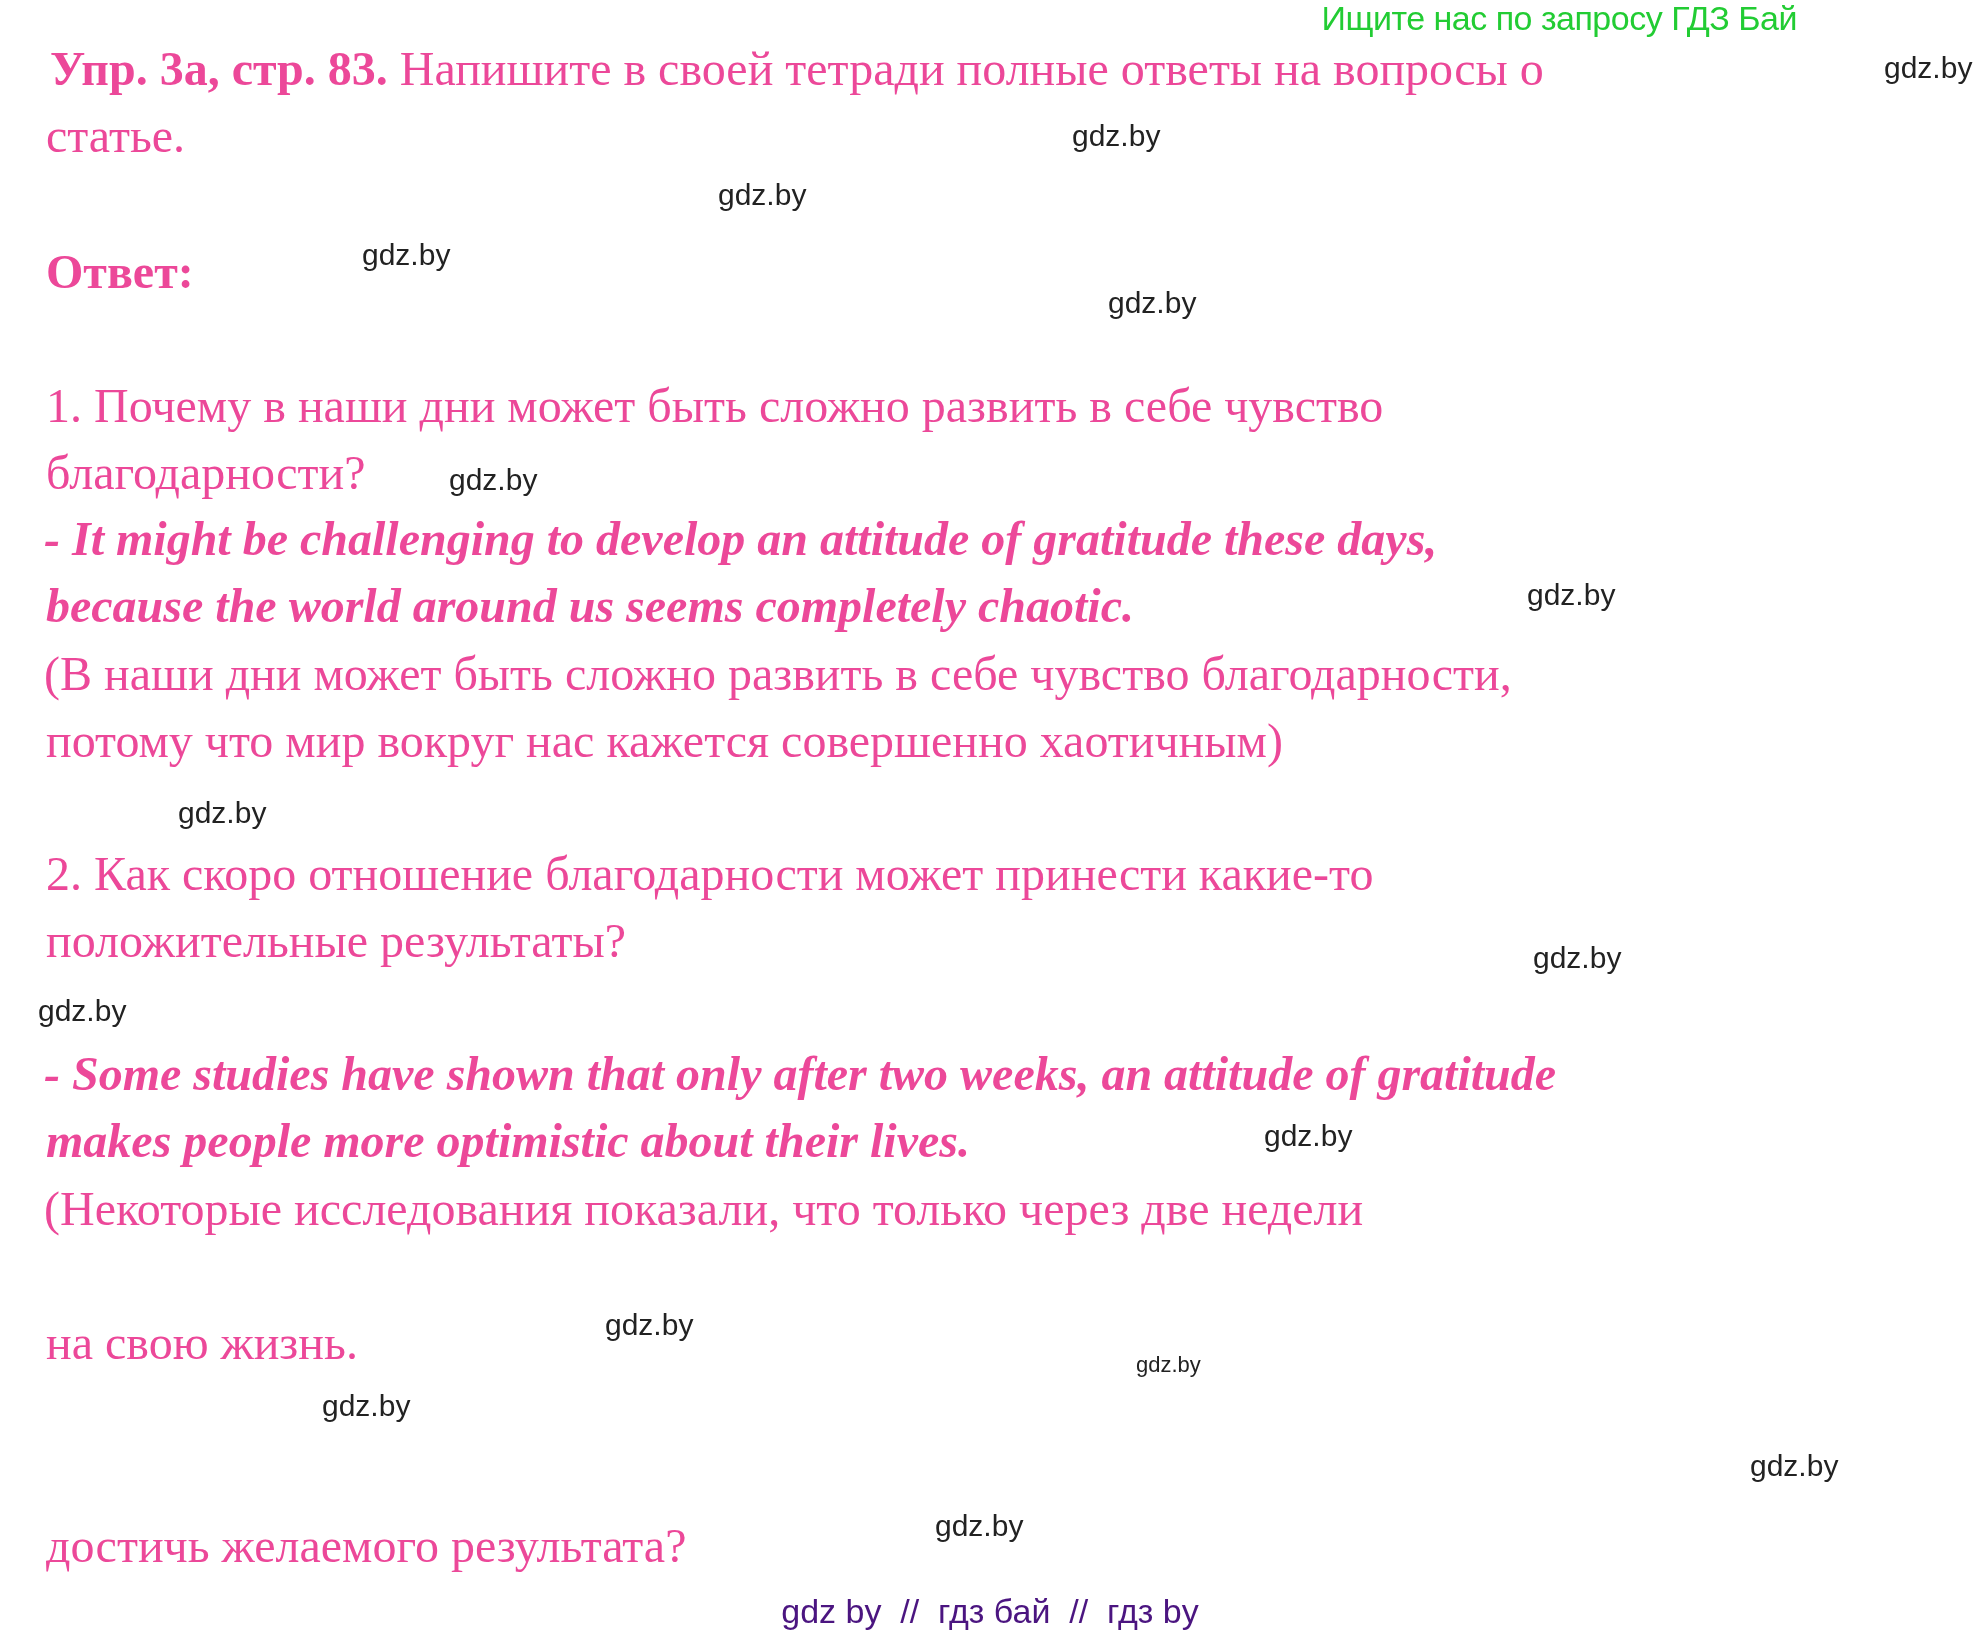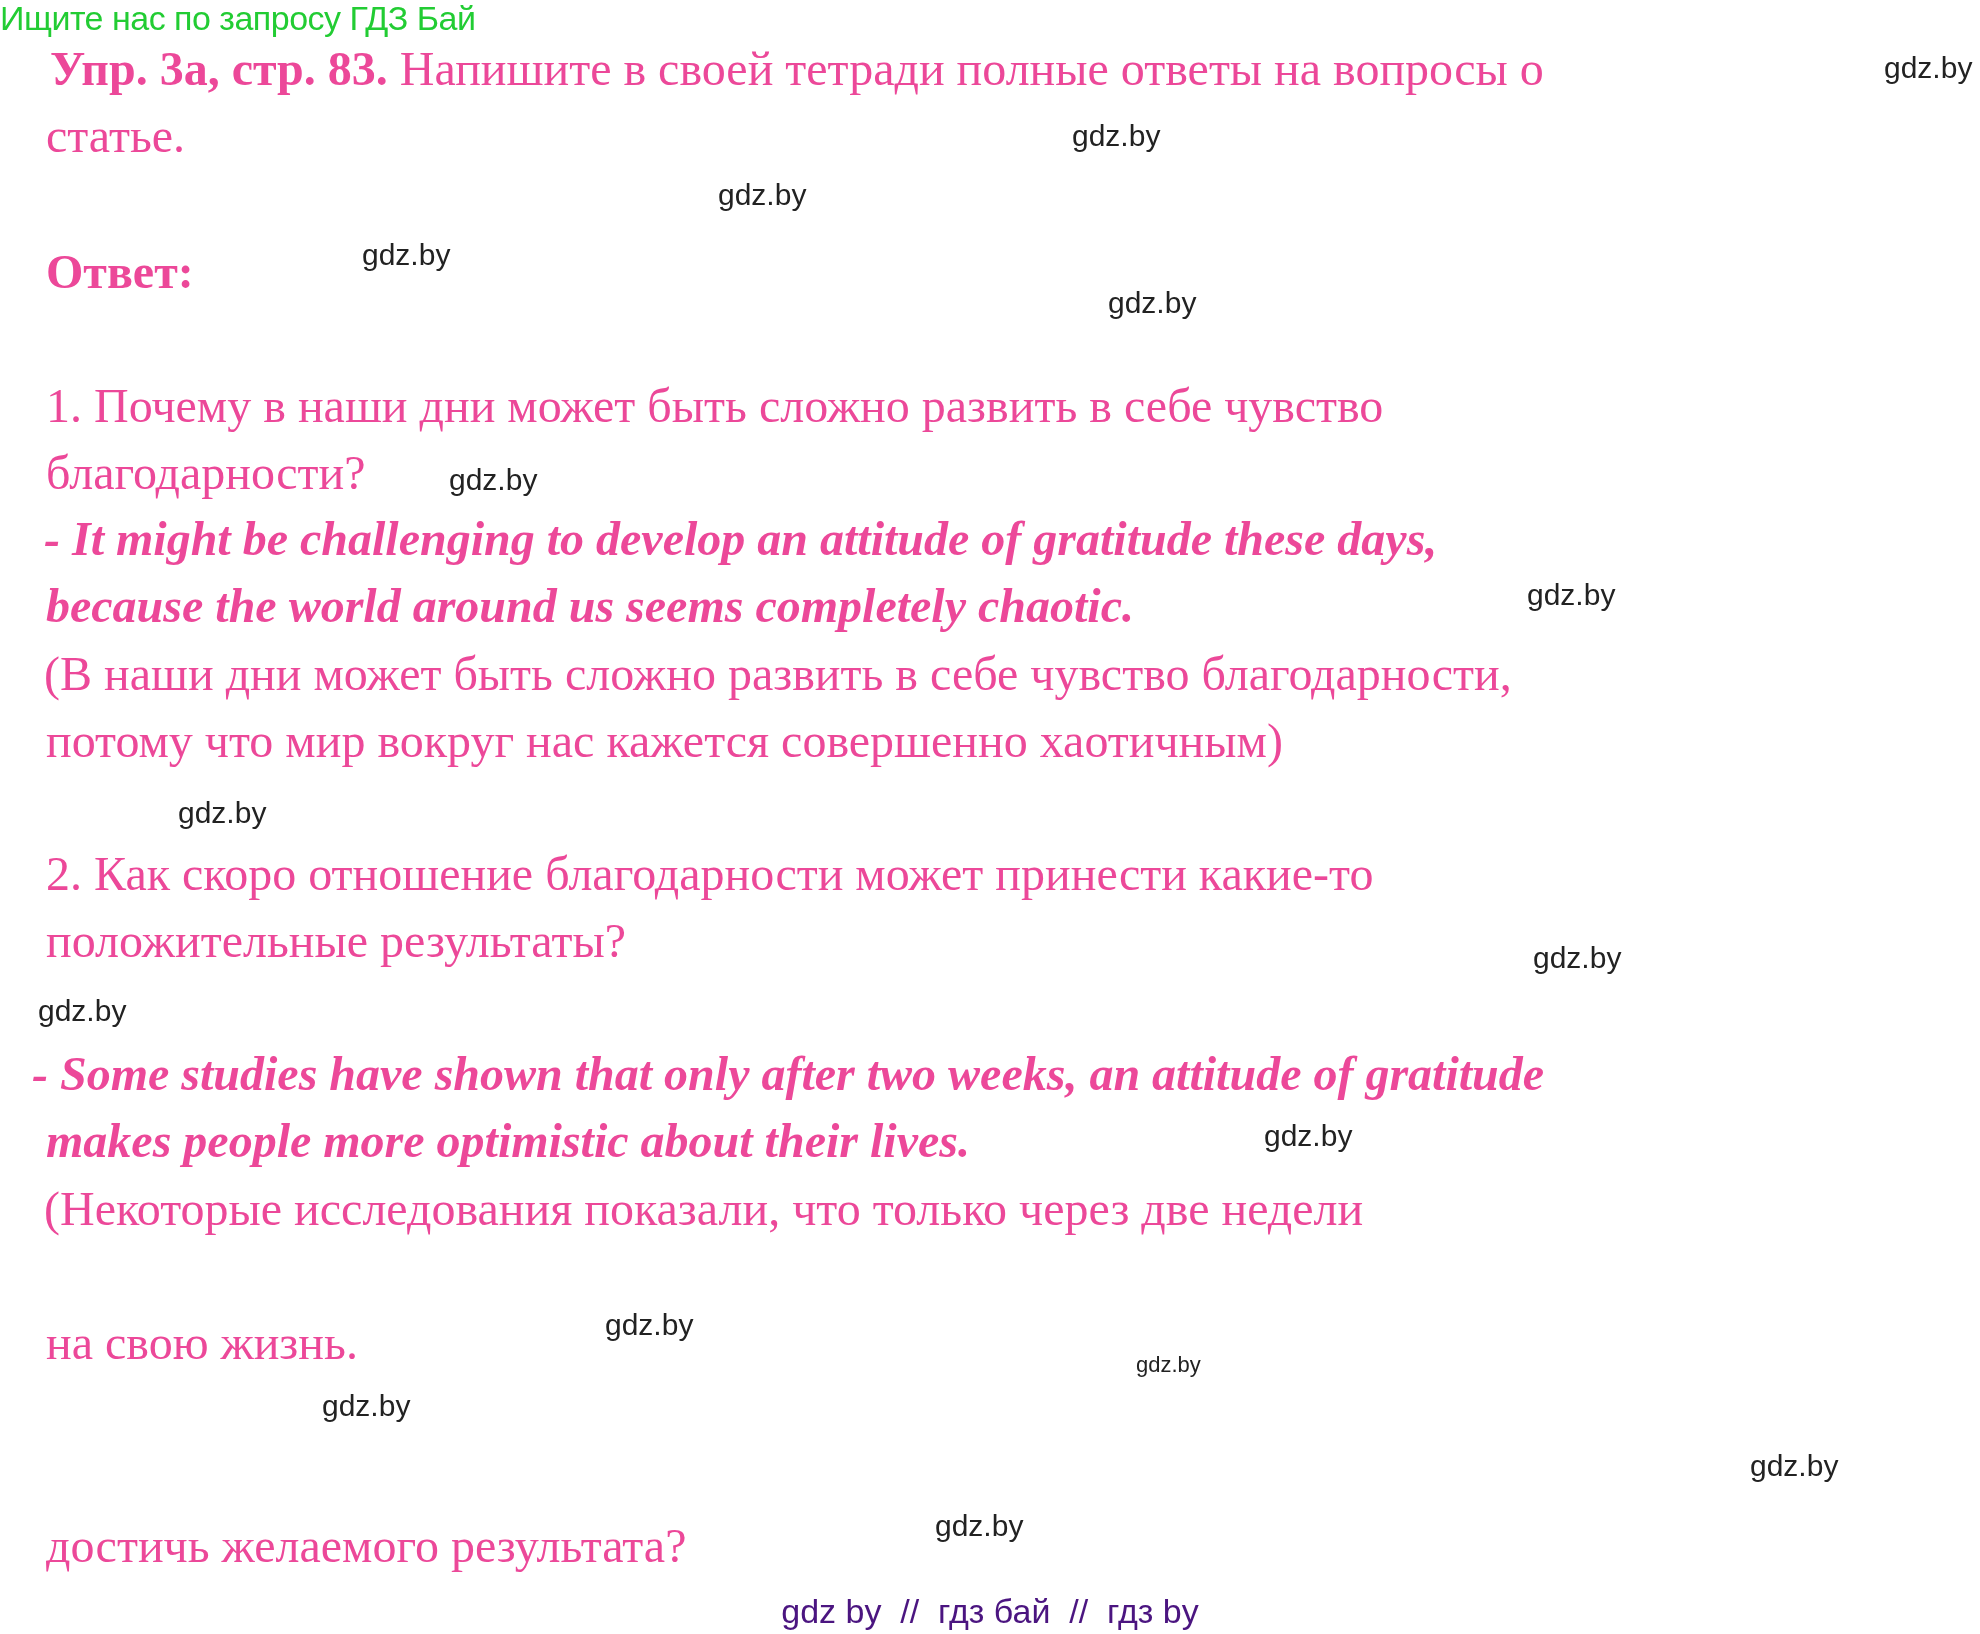--- a/index.html
+++ b/index.html
@@ -22,21 +22,21 @@
     font-family: "Liberation Sans", "DejaVu Sans", sans-serif;
     font-size: 30px;
     line-height: 1;
     color: #222222;
     transform: translateY(-0.905em);
   }
   .wm.small { font-size: 22px; }
   .top-banner {
     position: absolute;
     left: 0; width: 1797px; top: 0;
-    text-align: left;
+    text-align: right;
     font-family: "Liberation Sans", "DejaVu Sans", sans-serif;
     font-size: 34px;
     line-height: 36px;
     letter-spacing: -0.5px;
   }
   .footer {
     position: absolute;
     left: 0; width: 1980px; top: 1593px;
     text-align: center;
     font-family: "Liberation Sans", "DejaVu Sans", sans-serif;
@@ -61,21 +61,21 @@
 
   <div class="line" style="left:46px; top:425px;">1. Почему в наши дни может быть сложно развить в себе чувство</div>
   <div class="line" style="left:46px; top:492px;">благодарности?</div>
   <div class="line bi" style="left:44px; top:558px;">- It might be challenging to develop an attitude of gratitude these days,</div>
   <div class="line bi" style="left:46px; top:625px;">because the world around us seems completely chaotic.</div>
   <div class="line" style="left:44px; top:693px;">(В наши дни может быть сложно развить в себе чувство благодарности,</div>
   <div class="line" style="left:46px; top:760px;">потому что мир вокруг нас кажется совершенно хаотичным)</div>
 
   <div class="line" style="left:46px; top:893px;">2. Как скоро отношение благодарности может принести какие-то</div>
   <div class="line" style="left:46px; top:960px;">положительные результаты?</div>
-  <div class="line bi" style="left:32px; top:1093px;">- Some studies have shown that only after two weeks, an attitude of gratitude</div>
+  <div class="line bi" style="left:44px; top:1093px;">- Some studies have shown that only after two weeks, an attitude of gratitude</div>
   <div class="line bi" style="left:46px; top:1160px;">makes people more optimistic about their lives.</div>
   <div class="line" style="left:44px; top:1228px;">(Некоторые исследования показали, что только через две недели</div>
   <div class="line" style="left:46px; top:1362px;">на свою жизнь.</div>
 
   <div class="line" style="left:46px; top:1565px;">достичь желаемого результата?</div>
 
   <div class="wm" style="left:1884px; top:80px;">gdz.by</div>
   <div class="wm" style="left:1072px; top:148px;">gdz.by</div>
   <div class="wm" style="left:718px;  top:207px;">gdz.by</div>
   <div class="wm" style="left:362px;  top:267px;">gdz.by</div>

